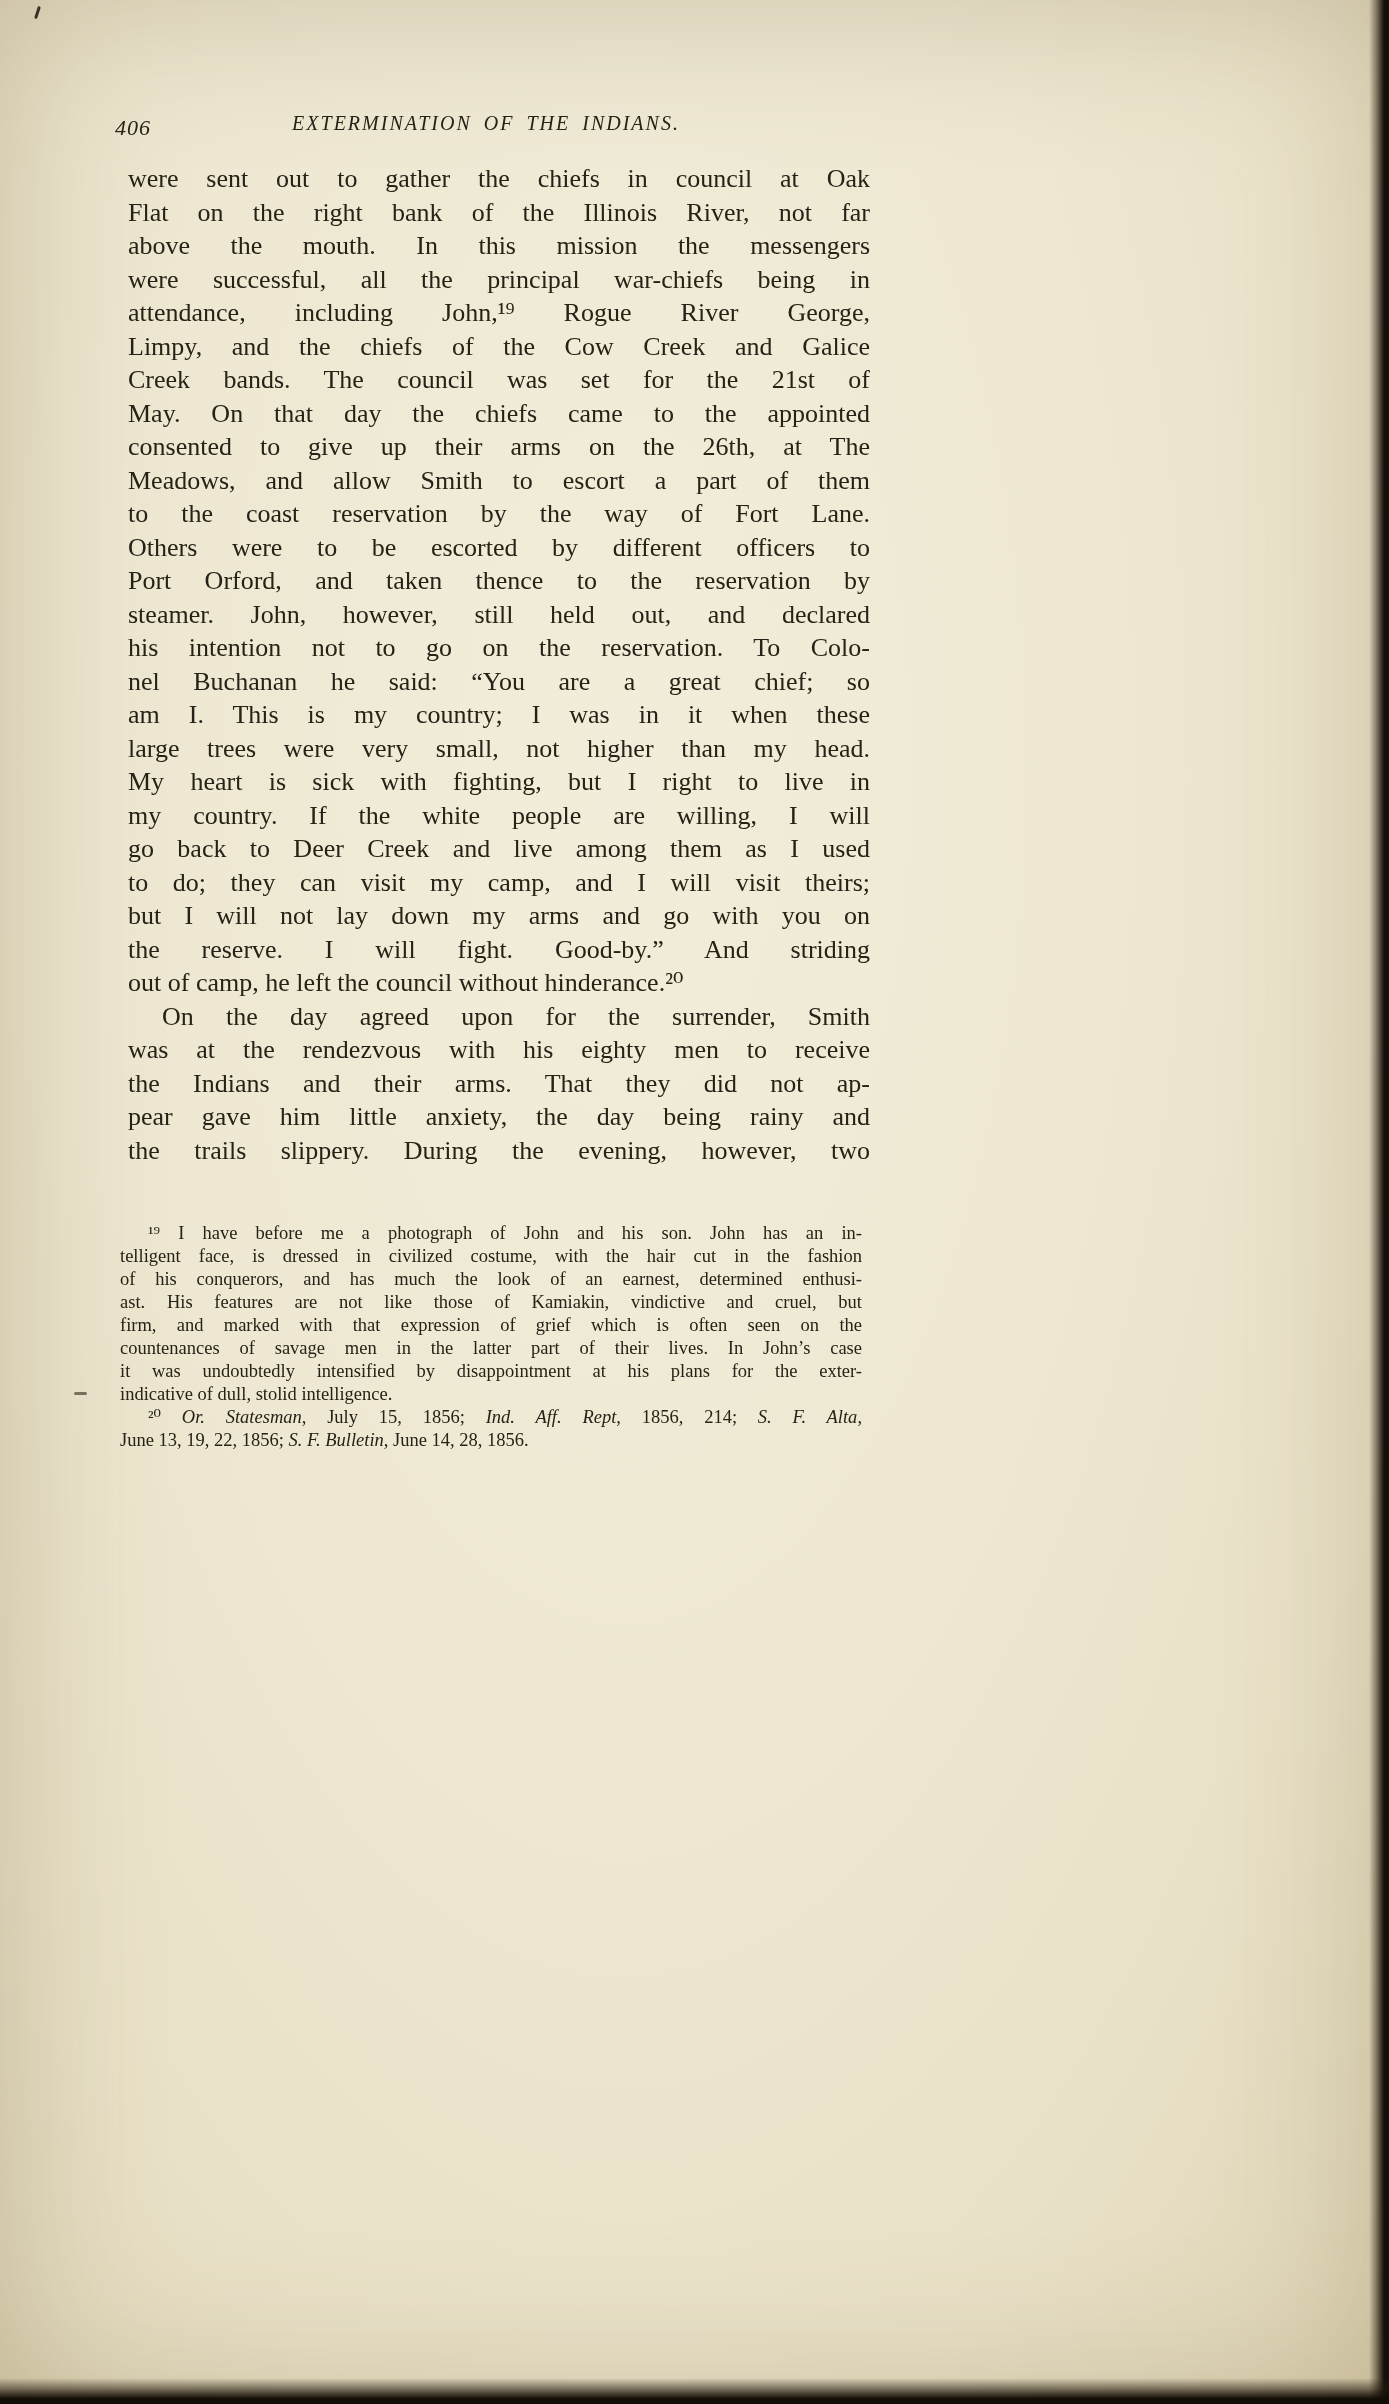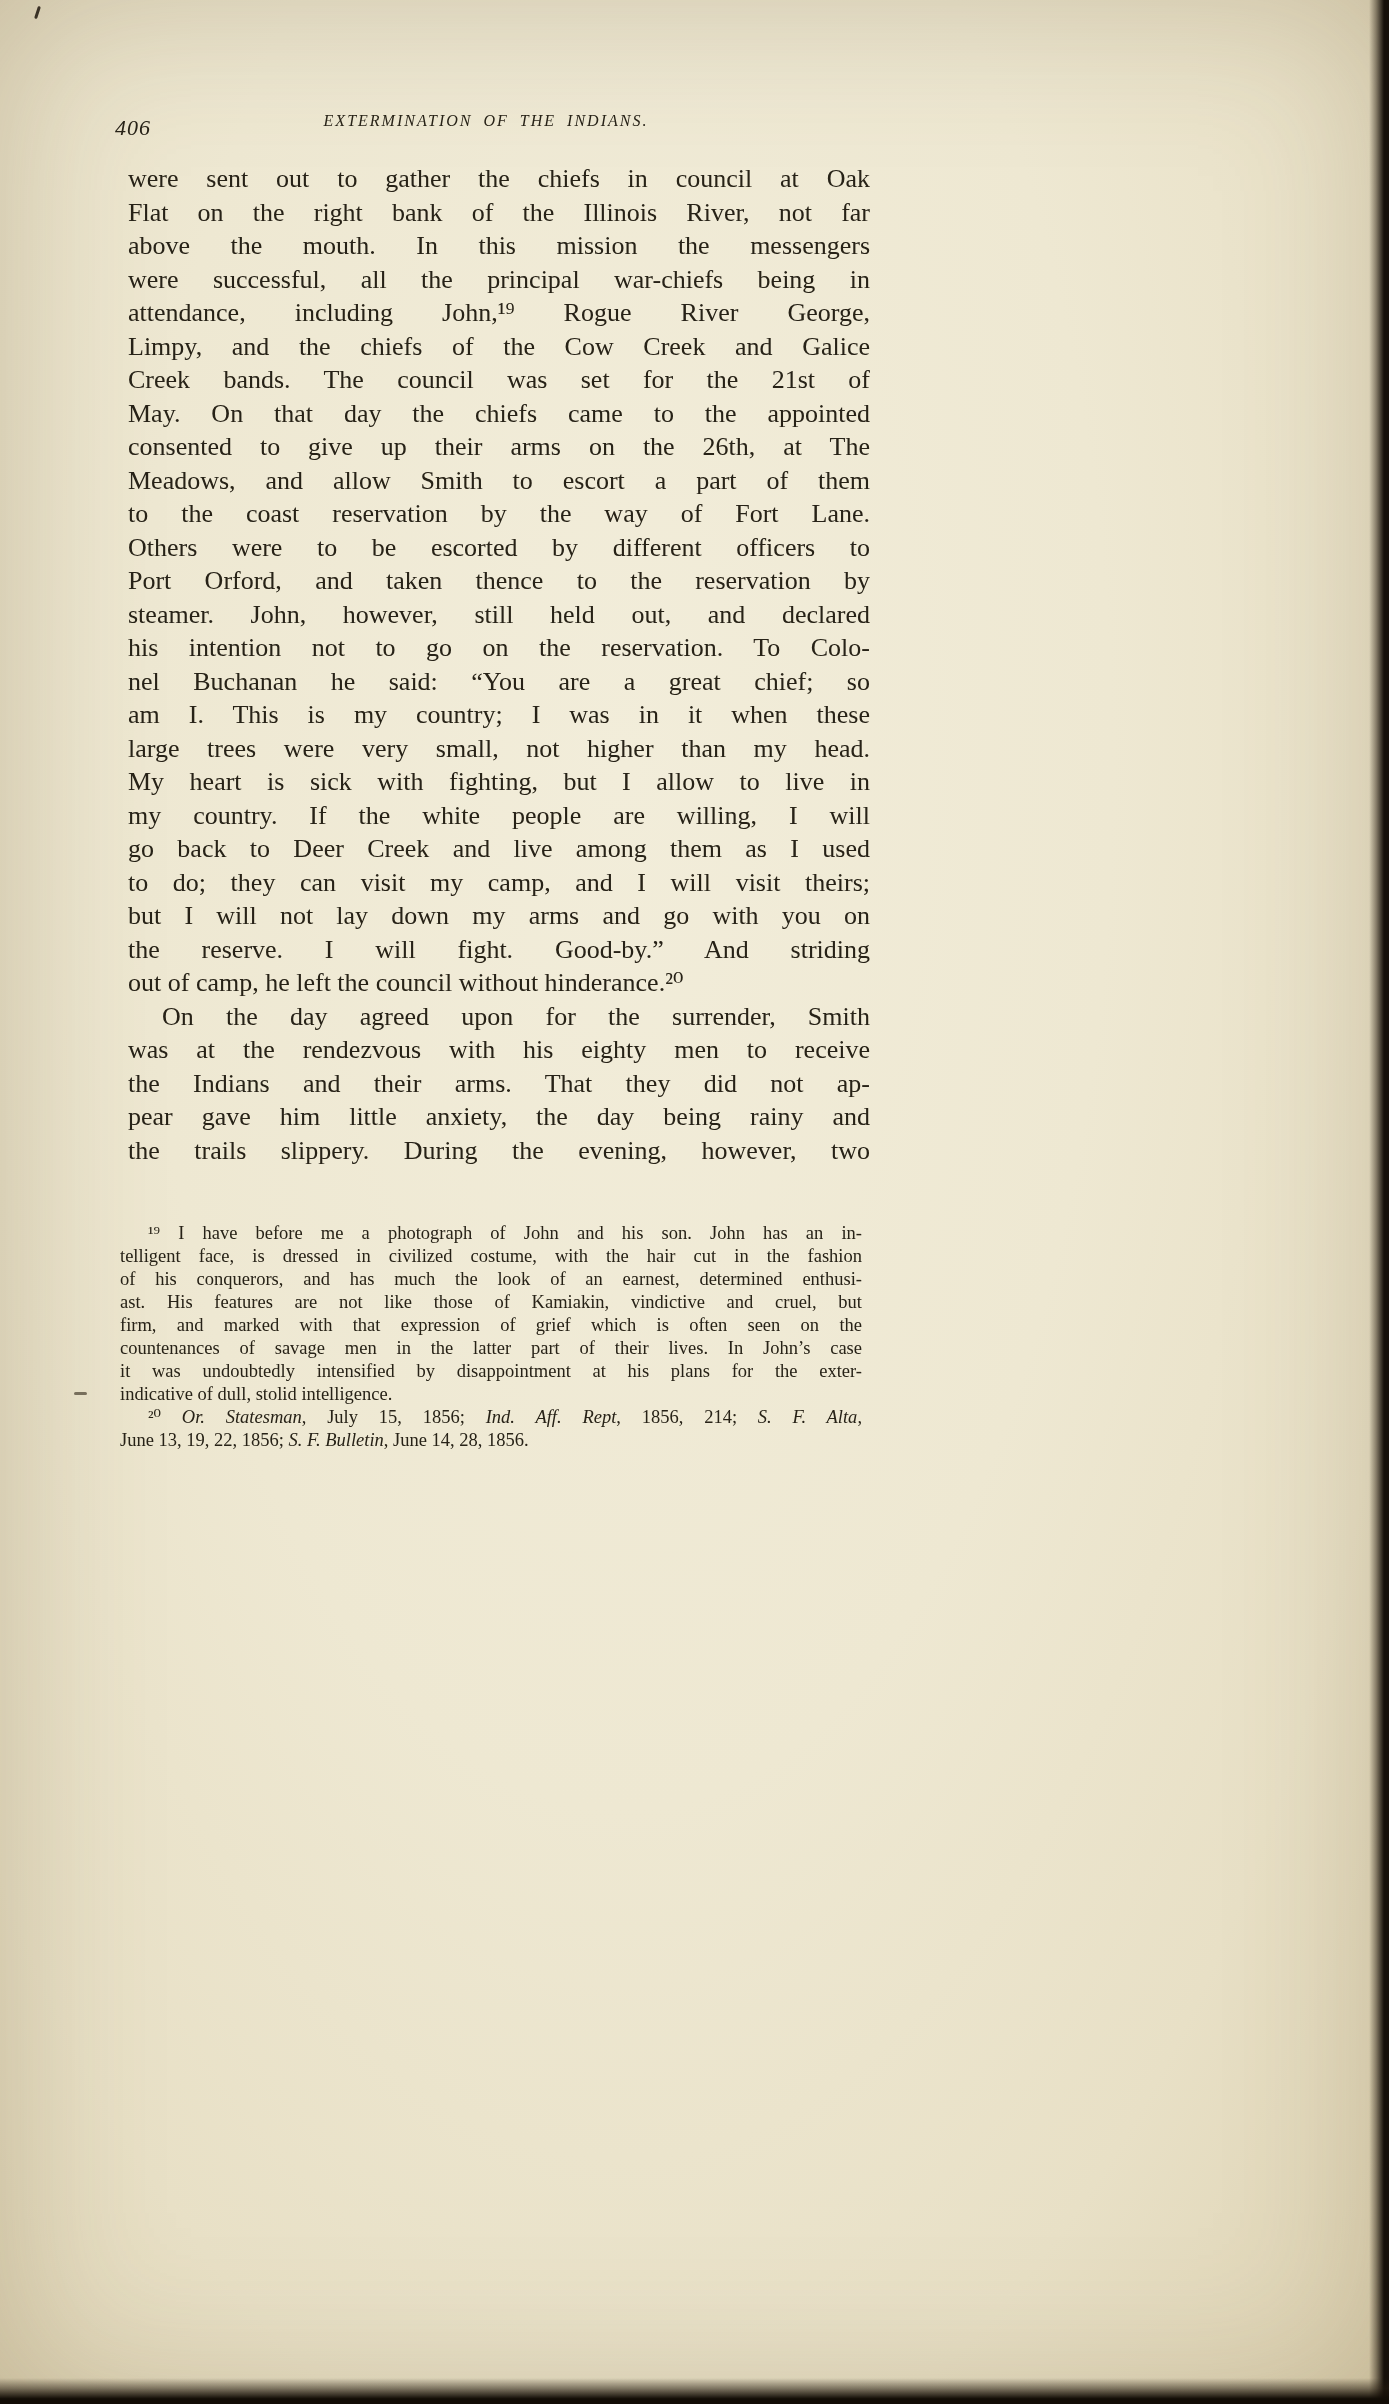--- a/index.html
+++ b/index.html
@@ -38,21 +38,21 @@
   
   .running-header {
     position: absolute; top: 112px; left: 115px; width: 742px; height: 34px; font-style: italic;
   }
   .page-number {
     position: absolute; left: 0; top: 3px;
     font-size: 22px; letter-spacing: 1px;
   }
   .running-title {
     display: block; text-align: center;
-    font-size: 16px; letter-spacing: 2px; word-spacing: 5px;
+    font-size: 20px; letter-spacing: 2px; word-spacing: 5px;
   }
 
   
   .body-text {
     position: absolute; top: 162px; left: 128px; width: 742px;
     font-size: 26px; line-height: 33.5px;
   }
   .line {
     text-align: justify;
     text-align-last: justify;
@@ -92,21 +92,21 @@
       <div class="line">consented to give up their arms on the 26th, at The</div>
       <div class="line">Meadows, and allow Smith to escort a part of them</div>
       <div class="line">to the coast reservation by the way of Fort Lane.</div>
       <div class="line">Others were to be escorted by different officers to</div>
       <div class="line">Port Orford, and taken thence to the reservation by</div>
       <div class="line">steamer.  John, however, still held out, and declared</div>
       <div class="line">his intention not to go on the reservation.  To Colo-</div>
       <div class="line">nel Buchanan he said: “You are a great chief; so</div>
       <div class="line">am I.  This is my country; I was in it when these</div>
       <div class="line">large trees were very small, not higher than my head.</div>
-      <div class="line">My heart is sick with fighting, but I allow to live in</div>
+      <div class="line">My heart is sick with fighting, but I right to live in</div>
       <div class="line">my country.  If the white people are willing, I will</div>
       <div class="line">go back to Deer Creek and live among them as I used</div>
       <div class="line">to do; they can visit my camp, and I will visit theirs;</div>
       <div class="line">but I will not lay down my arms and go with you on</div>
       <div class="line">the reserve.  I will fight.  Good-by.”  And striding</div>
       <div class="line last">out of camp, he left the council without hinderance.²⁰</div>
     </div>
     <div class="para">
       <div class="line indent">On the day agreed upon for the surrender, Smith</div>
       <div class="line">was at the rendezvous with his eighty men to receive</div>

